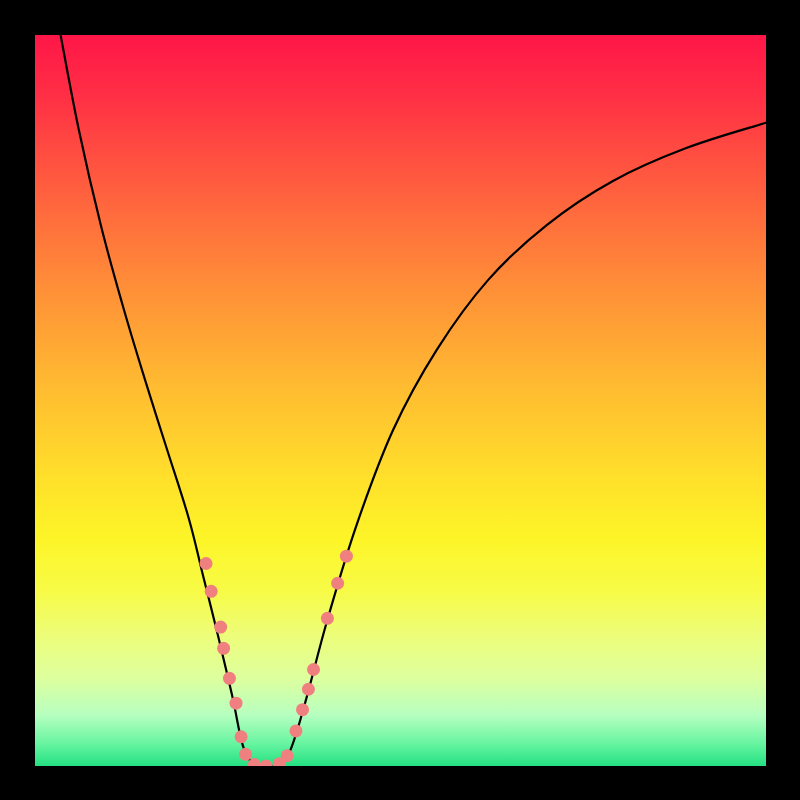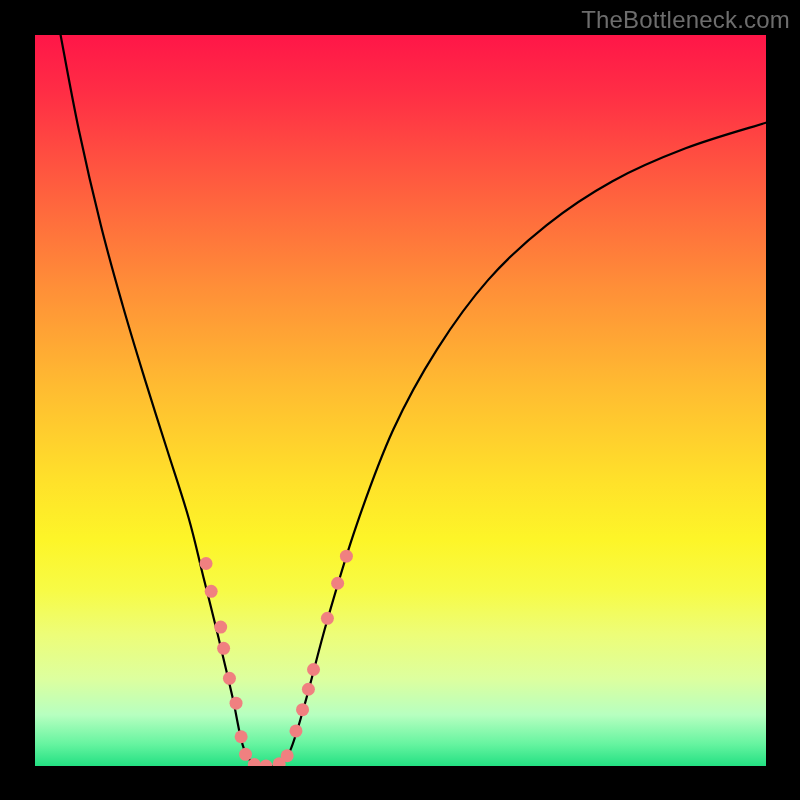--- a/index.html
+++ b/index.html
@@ -83,14 +83,13 @@
           <circle cx="260.96700000000004" cy="695.912" r="6.5" fill="#f08080"></circle>
           <circle cx="267.546" cy="674.713" r="6.5" fill="#f08080"></circle>
           <circle cx="273.394" cy="654.245" r="6.5" fill="#f08080"></circle>
           <circle cx="278.511" cy="634.508" r="6.5" fill="#f08080"></circle>
           <circle cx="292.40000000000003" cy="583.338" r="6.5" fill="#f08080"></circle>
           <circle cx="302.63399999999996" cy="548.25" r="6.5" fill="#f08080"></circle>
           <circle cx="311.406" cy="521.203" r="6.5" fill="#f08080"></circle>
         </g>
     </svg>
   </div>
-  <div class="watermark">TheBottleneck.com</div>
 </div>
 
 </body></html>

